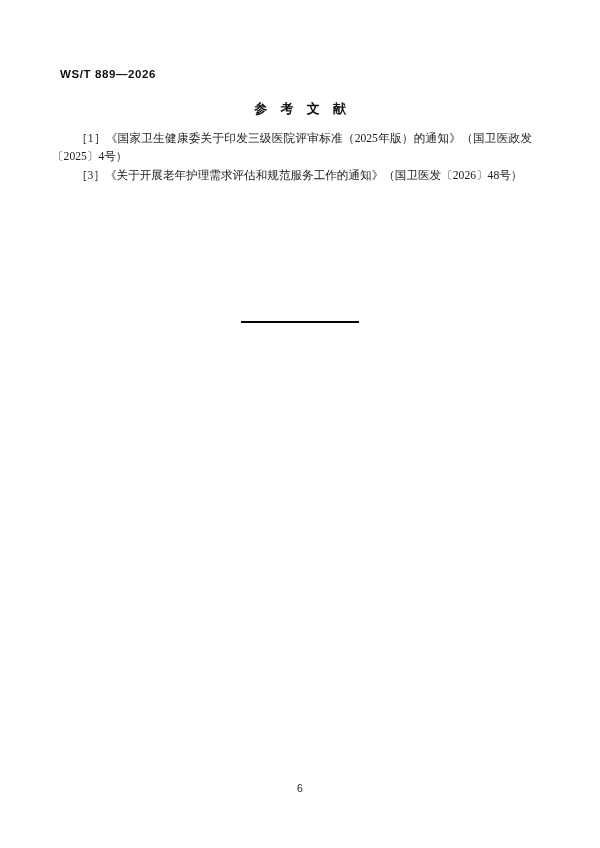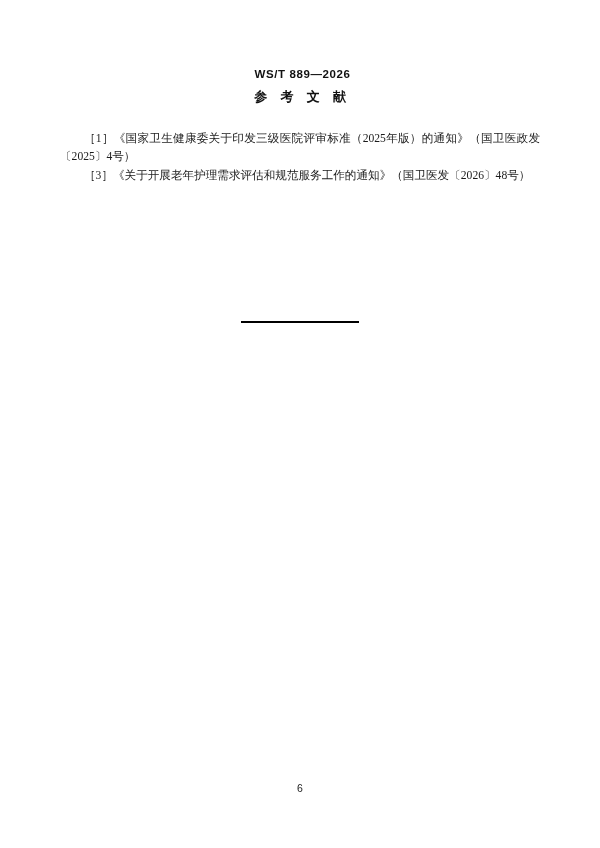--- a/index.html
+++ b/index.html
@@ -23,50 +23,50 @@
     box-sizing: border-box;
   }
 
   
   .page-header {
     position: absolute;
     top: 64px;
     left: 60px;
     right: 55px;
     height: 18px;
-    text-align: center;
+    text-align: left;
   }
   .header-std-no {
     font-family: "Liberation Sans", "DejaVu Sans", sans-serif;
     font-size: 11.5px;
     font-weight: bold;
     letter-spacing: 0.6px;
     color: #111111;
     white-space: nowrap;
   }
 
   
   .section-title {
     position: absolute;
-    top: 88px;
+    top: 100px;
     left: 0;
     width: 600px;
     text-align: center;
     font-size: 13px;
     font-weight: bold;
     letter-spacing: 5px;
     text-indent: 5px;
     color: #111111;
   }
 
   
   .ref-list {
     position: absolute;
     top: 130px;
-    left: 60px;
+    left: 52px;
     width: 480px;
   }
   .ref-item {
     font-size: 11.6px;
     line-height: 17.6px;
     text-align: justify;
     text-justify: inter-character;
     text-indent: 24px;
     color: #1b1b1b;
     margin: 0 0 1.5px 0;

